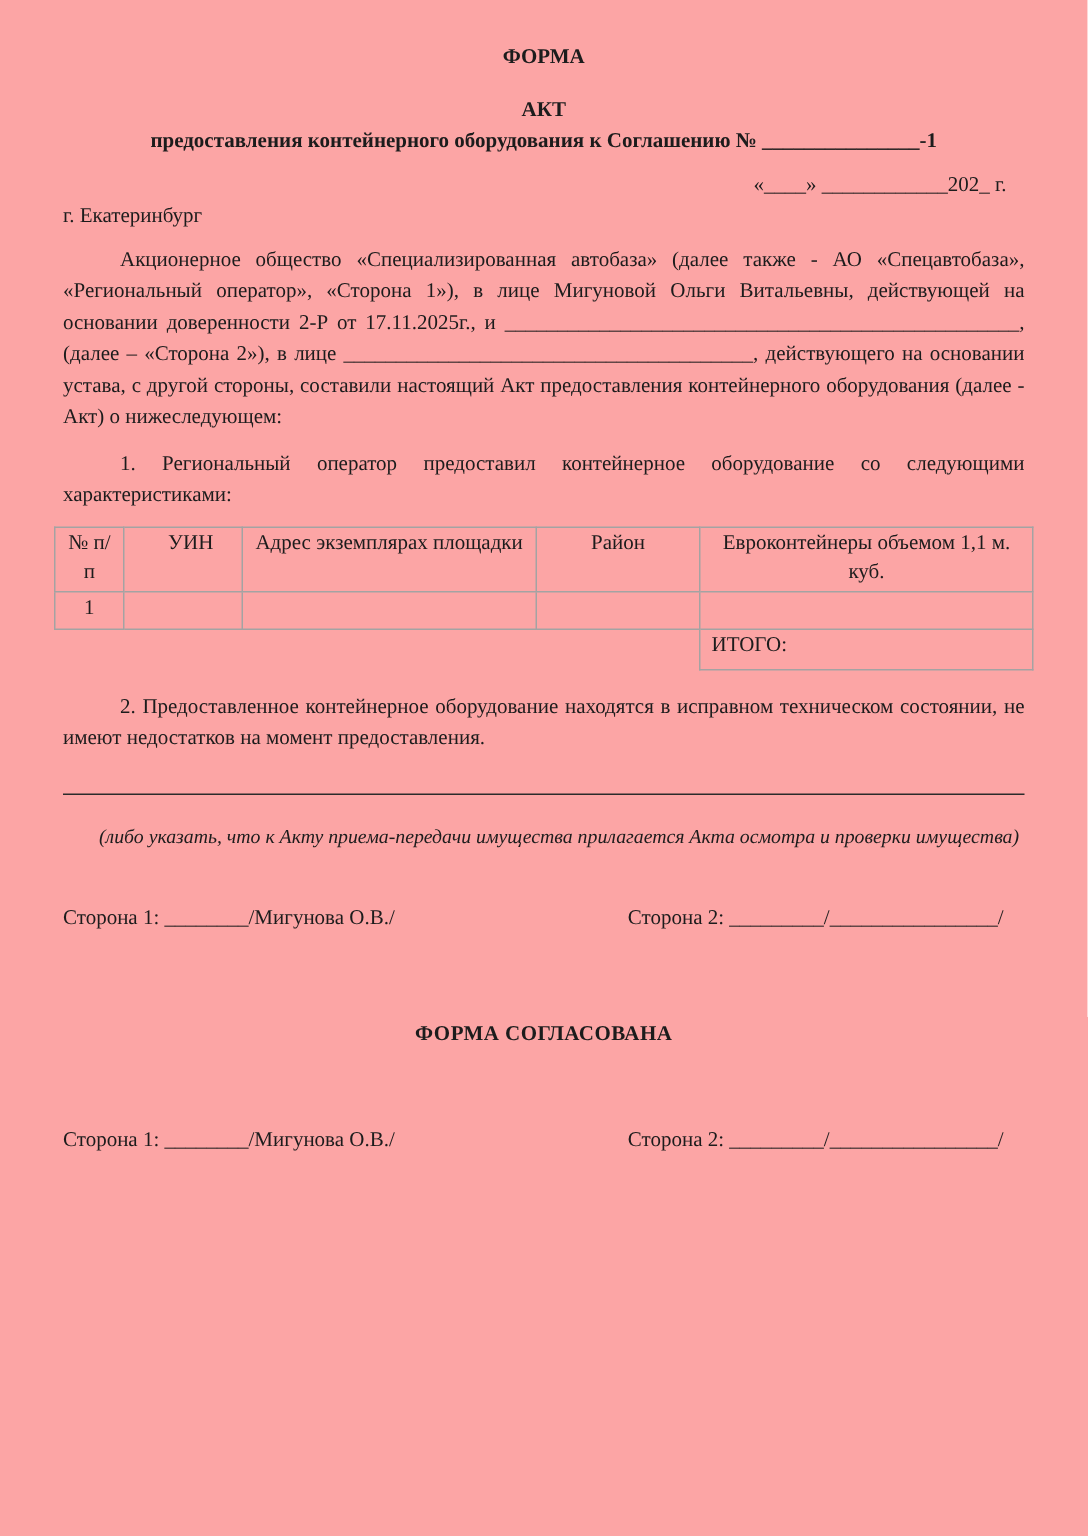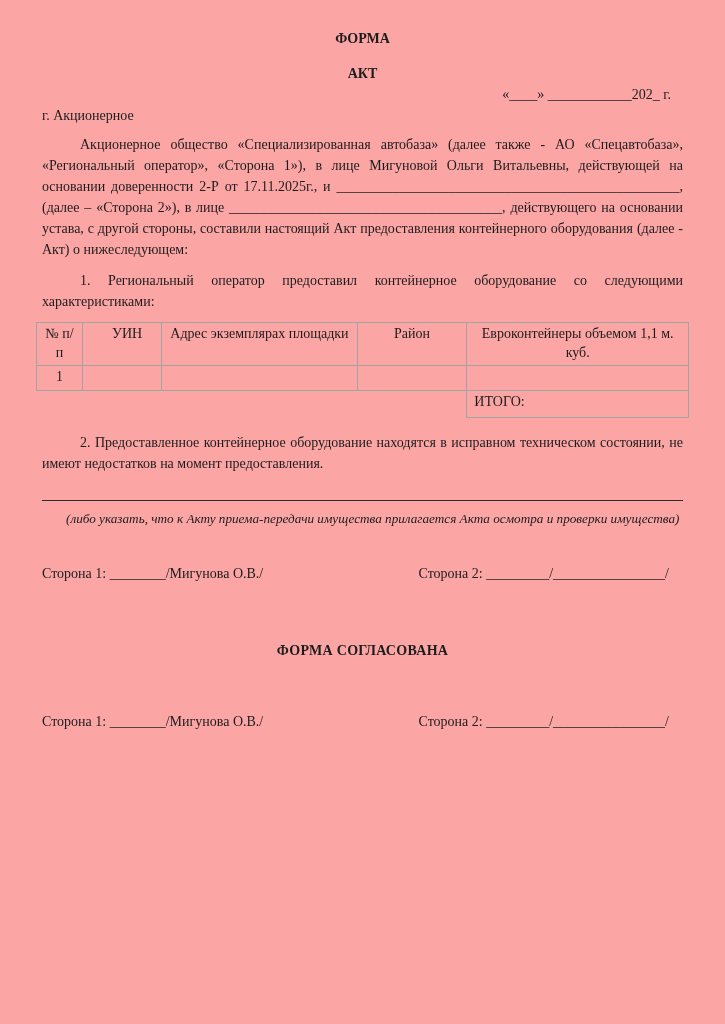--- a/index.html
+++ b/index.html
@@ -68,21 +68,21 @@
     padding-left: 7px;
   }
   .fill-line {
     border: none;
     border-top: 1px solid #2b2b2b;
     margin: 26px 0 0 0;
   }
   .note {
     font-style: italic;
     font-size: 13.2px;
-    margin: 8px 0 0 24px;
+    margin: 18px 0 0 24px;
   }
   .sig-row {
     display: flex;
     justify-content: space-between;
     margin-top: 34px;
     padding-right: 14px;
     white-space: pre;
   }
   .form-approved {
     margin-top: 56px;
@@ -91,23 +91,24 @@
   .sig-row.second { margin-top: 50px; }
 </style>
 </head>
 <body>
 
 <div class="page">
 
   <div class="center bold form-label">ФОРМА</div>
 
   <div class="center bold doc-title">АКТ</div>
+  <div class="center bold doc-subtitle">предоставления контейнерного оборудования к Соглашению № _______________-1</div>
 
   <div class="date-line">«____» ____________202_ г.</div>
-  <div class="city">г. Акционерное</div>
+  <div class="city">г. Екатеринбург</div>
 
   <p class="para">Акционерное общество «Специализированная автобаза» (далее также - АО «Спецавтобаза», «Региональный оператор», «Сторона 1»), в лице Мигуновой Ольги Витальевны, действующей на основании доверенности 2-Р от 17.11.2025г., и _________________________________________________, (далее – «Сторона 2»), в лице _______________________________________, действующего на основании устава, с другой стороны, составили настоящий Акт предоставления контейнерного оборудования (далее - Акт) о нижеследующем:</p>
 
   <p class="para tight">1. Региональный оператор предоставил контейнерное оборудование со следующими характеристиками:</p>
 
   <table class="equip">
     <thead>
       <tr>
         <th class="col-num">№ п/п</th>
         <th class="col-uin">УИН</th>

